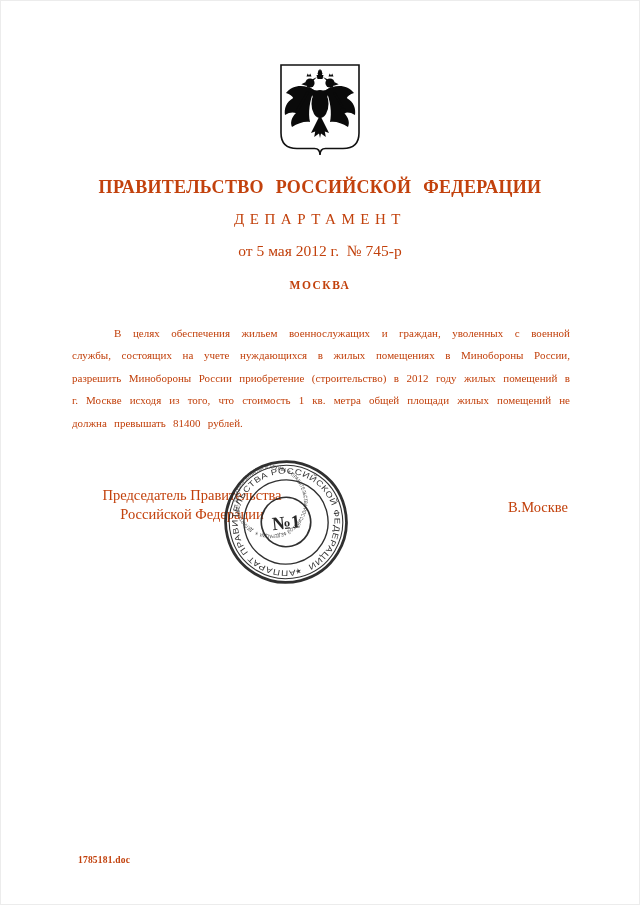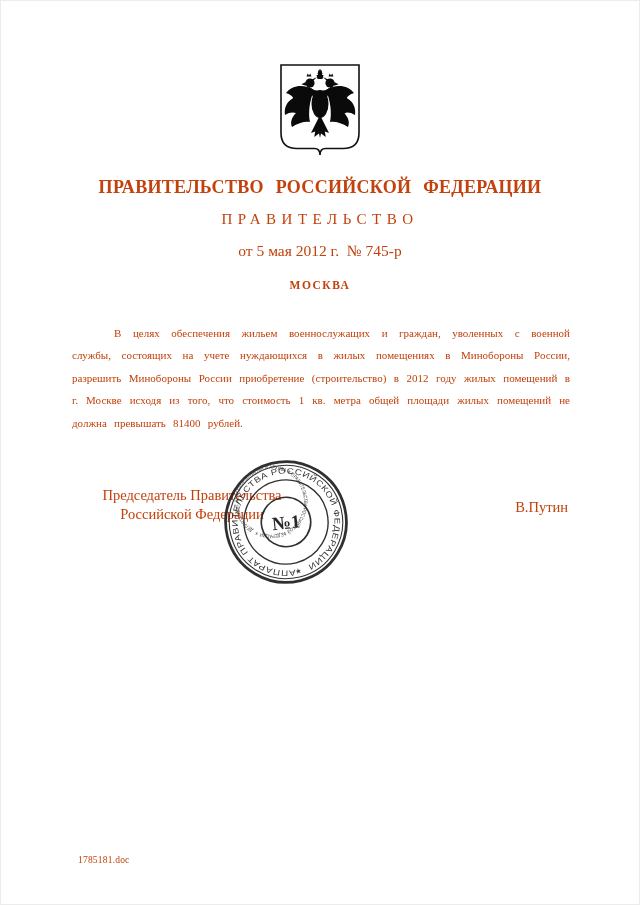--- a/index.html
+++ b/index.html
@@ -45,21 +45,21 @@
   .sig-name{
     position:absolute;left:448px;top:499px;width:120px;
     font-size:14.5px;text-align:right;
   }
   .stamp{
     position:absolute;left:222px;top:458px;width:128px;height:128px;
     opacity:0.92;
   }
   .footer-doc{
     position:absolute;left:78px;top:855px;
-    font-size:9.5px;font-weight:normal;letter-spacing:0.2px;
+    font-size:9.5px;font-weight:bold;letter-spacing:0.2px;
   }
   svg text{font-family:"Liberation Sans","DejaVu Sans",sans-serif;}
   svg .stamp-center{font-family:"Liberation Serif","DejaVu Serif",serif;}
 </style>
 </head>
 <body>
 
 <div class="page">
 
   <div class="emblem">
@@ -94,31 +94,31 @@
 
         <path d="M29,29 L17,50 l2.2,1.2 L31.2,30.2 Z"></path>
 
         <circle cx="65" cy="49" r="3"></circle>
         <path d="M55,31 L64,46 l1.8,-1 L57,30 Z"></path>
       </g>
     </svg>
   </div>
 
   <div class="org-title">ПРАВИТЕЛЬСТВО РОССИЙСКОЙ ФЕДЕРАЦИИ</div>
-  <div class="doc-type">ПРАВИТЕЛЬСТВО</div>
+  <div class="doc-type">ДЕПАРТАМЕНТ</div>
   <div class="date-line">от 5 мая 2012 г.&nbsp; № 745-р</div>
   <div class="city">МОСКВА</div>
 
   <div class="body-text">В целях обеспечения жильем военнослужащих и граждан, уволенных с военной службы, состоящих на учете нуждающихся в жилых помещениях в Минобороны России, разрешить Минобороны России приобретение (строительство) в 2012 году жилых помещений в г. Москве исходя из того, что стоимость 1 кв. метра общей площади жилых помещений не должна превышать 81400 рублей.</div>
 
   <div class="sig-block">
     <div>Председатель Правительства</div>
     <div>Российской Федерации</div>
   </div>
-  <div class="sig-name">В.Путин</div>
+  <div class="sig-name">В.Москве</div>
 
   <div class="stamp">
     <svg viewBox="0 0 140 140" width="128" height="128" aria-hidden="true">
       <defs>
         <path id="outer-ring-path" d="M70,123 A53,53 0 1,1 70.08,123"></path>
         <path id="inner-ring-path" d="M34,70 A36,36 0 1,1 34.08,70.08"></path>
       </defs>
       <g transform="rotate(-14 70 70)" fill="none" stroke="#1f1f1f">
         <circle cx="70" cy="70" r="66" stroke-width="3"></circle>
         <circle cx="70" cy="70" r="62" stroke-width="1.2"></circle>

